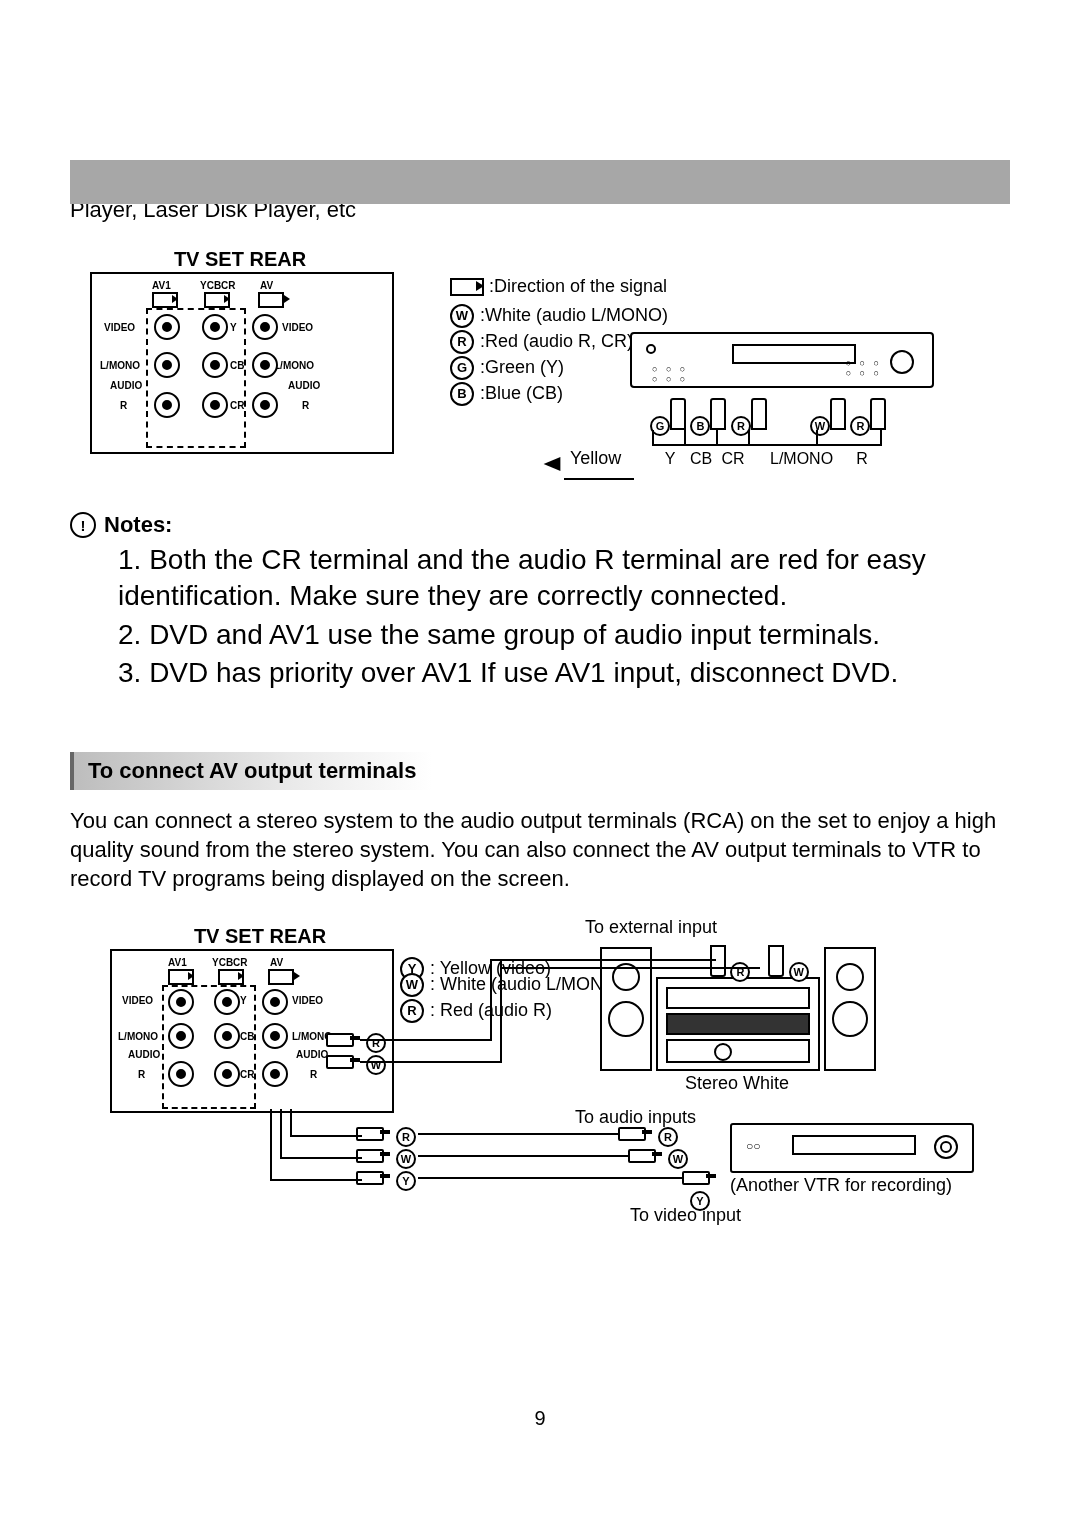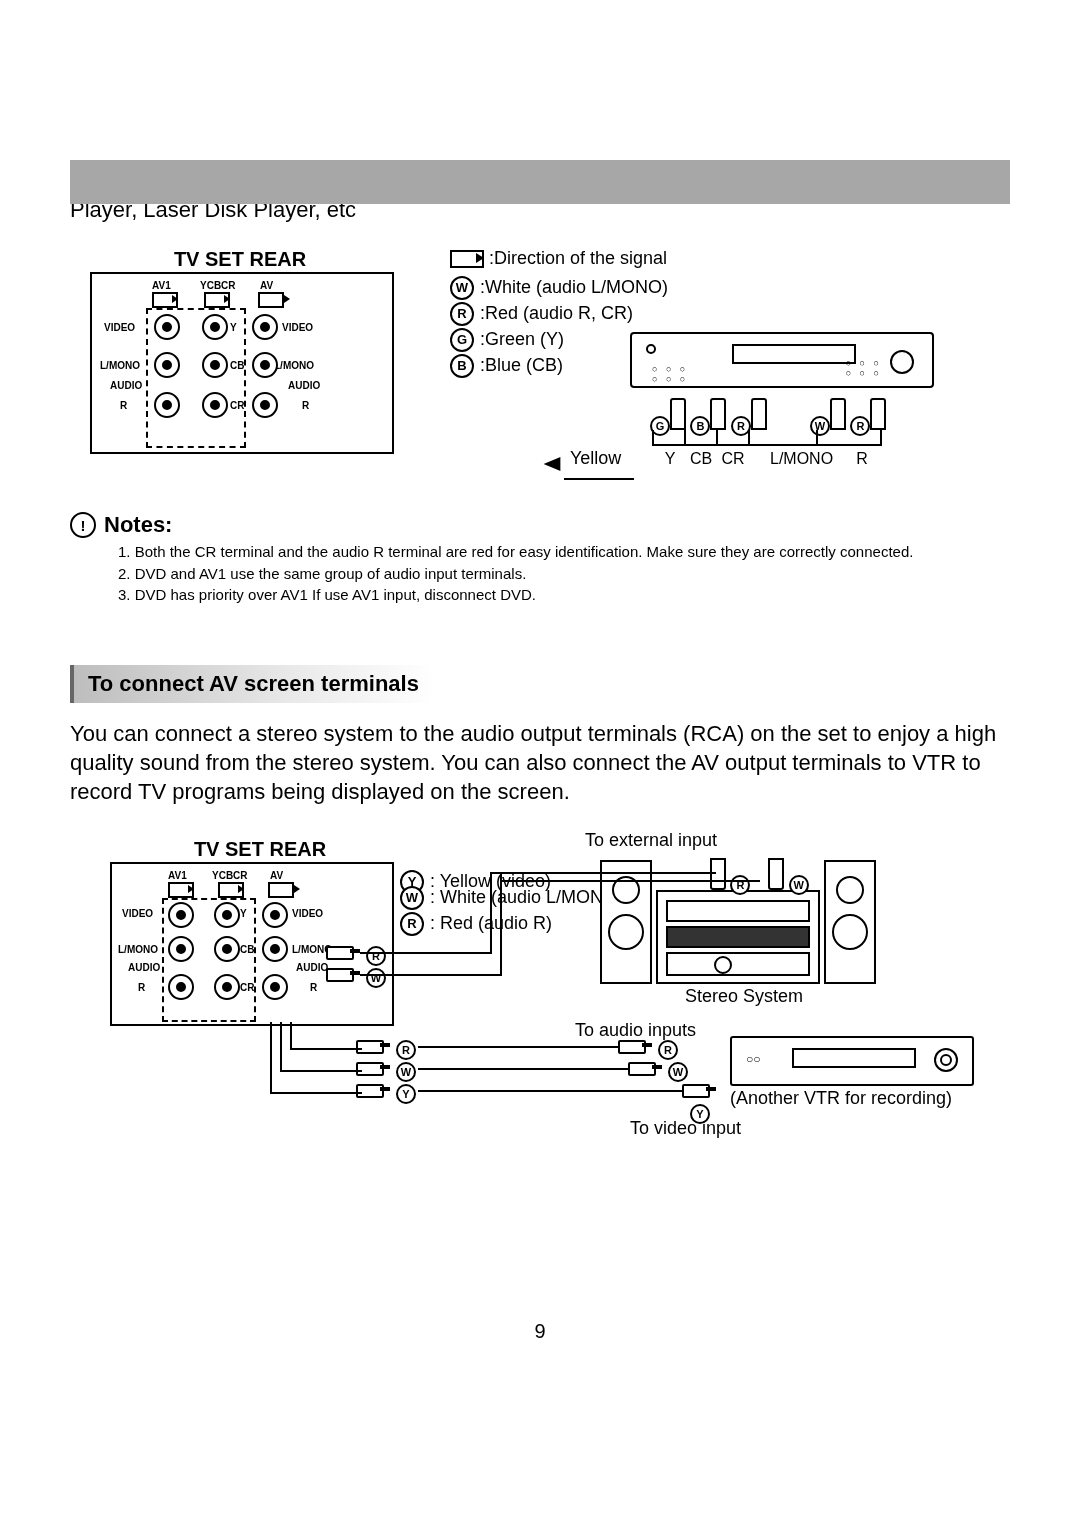--- a/index.html
+++ b/index.html
@@ -87,20 +87,21 @@
     content: ""; position: absolute; right: -2px; top: 1px;
     border-left: 6px solid #000; border-top: 4px solid transparent; border-bottom: 4px solid transparent;
   }
   .arrowbox.out::after {
     content: ""; position: absolute; right: -8px; top: 1px;
     border-left: 6px solid #000; border-top: 4px solid transparent; border-bottom: 4px solid transparent;
   }
   .legend {
     position: absolute;
     font-size: 18px;
+    margin-top: 28px;
   }
   .circ {
     display: inline-block; width: 20px; height: 20px; border: 2px solid #000; border-radius: 50%;
     text-align: center; font-size: 13px; line-height: 20px; font-weight: bold;
     vertical-align: middle; margin-right: 6px; background: #fff;
   }
   .dvd-box {
     position: absolute;
     border: 2px solid #000;
     background: #fff;
@@ -124,21 +125,21 @@
     display: flex; align-items: center; gap: 8px; margin-top: 8px;
   }
   .notes-icon {
     width: 22px; height: 22px; border: 2px solid #000; border-radius: 50%;
     display: inline-flex; align-items: center; justify-content: center;
     font-weight: bold; font-size: 15px;
   }
   .notes-title { font-weight: bold; font-size: 22px; }
   .notes-list {
     margin: 4px 0 0 0; padding-left: 48px;
-    font-size: 15px; line-height: 1.3;
+    font-size: 28px; line-height: 1.3;
     list-style: none;
   }
   .notes-list li { text-indent: 0; padding-left: 0; margin-bottom: 2px; }
 
   
   .diag2 {
     position: relative;
     width: 940px;
     height: 310px;
     margin: 8px auto 0 auto;
@@ -289,21 +290,21 @@
     <span class="notes-icon">!</span>
     <span class="notes-title">Notes:</span>
   </div>
   <ul class="notes-list">
     <li>1. Both the CR terminal and the audio R terminal are red for easy identification. Make sure they are correctly connected.</li>
     <li>2. DVD and AV1 use the same group of audio input terminals.</li>
     <li>3. DVD has priority over AV1 If use AV1 input, disconnect DVD.</li>
   </ul>
 
   <div class="section-heading">
-    <span class="heading-bar">To connect AV screen terminals</span>
+    <span class="heading-bar">To connect AV output terminals</span>
   </div>
 
   <p class="body-text">You can connect a stereo system to the audio output terminals (RCA) on the set to enjoy a high quality sound from the stereo system. You can also connect the AV output terminals to VTR to record TV programs being displayed on the screen.</p>
 
   <div class="diag2">
 
     <div class="txt" style="left:515px; top:0;">To external input</div>
 
     <div class="tv-rear-title" style="left:80px; top:8px; width:220px;">TV SET REAR</div>
 
@@ -368,21 +369,21 @@
       <div style="position:absolute; left:6px; top:52px; width:32px; height:32px; border:2px solid #000; border-radius:50%;"></div>
     </div>
 
     <div style="position:absolute; left:640px; top:24px;">
       <span class="plug" style="display:inline-block; transform:scaleY(-1);"></span>
       <span class="small-circ">R</span>
       &nbsp;&nbsp;
       <span class="plug" style="display:inline-block; transform:scaleY(-1);"></span>
       <span class="small-circ">W</span>
     </div>
-    <div class="txt" style="left:615px; top:156px;">Stereo System</div>
+    <div class="txt" style="left:615px; top:156px;">Stereo White</div>
 
     <div class="rca-end" style="left:256px; top:116px;"></div>
     <div class="rca-pin" style="left:280px; top:119px;"></div>
     <div style="position:absolute; left:296px; top:116px;"><span class="small-circ">R</span></div>
     <div class="rca-end" style="left:256px; top:138px;"></div>
     <div class="rca-pin" style="left:280px; top:141px;"></div>
     <div style="position:absolute; left:296px; top:138px;"><span class="small-circ">W</span></div>
 
     <div class="cable" style="left:290px; top:122px; width:132px; height:2px;"></div>
     <div class="cable" style="left:290px; top:144px; width:142px; height:2px;"></div>

